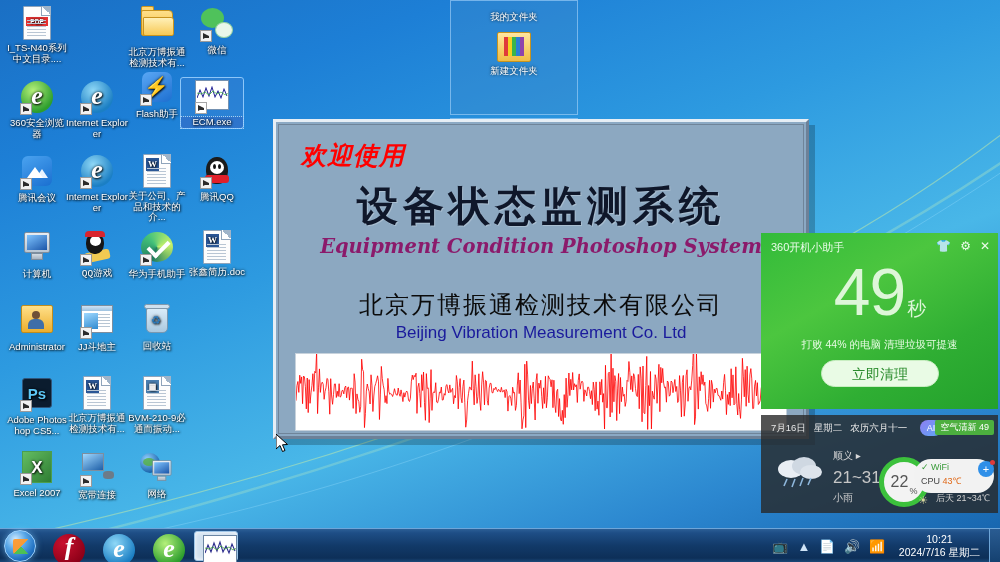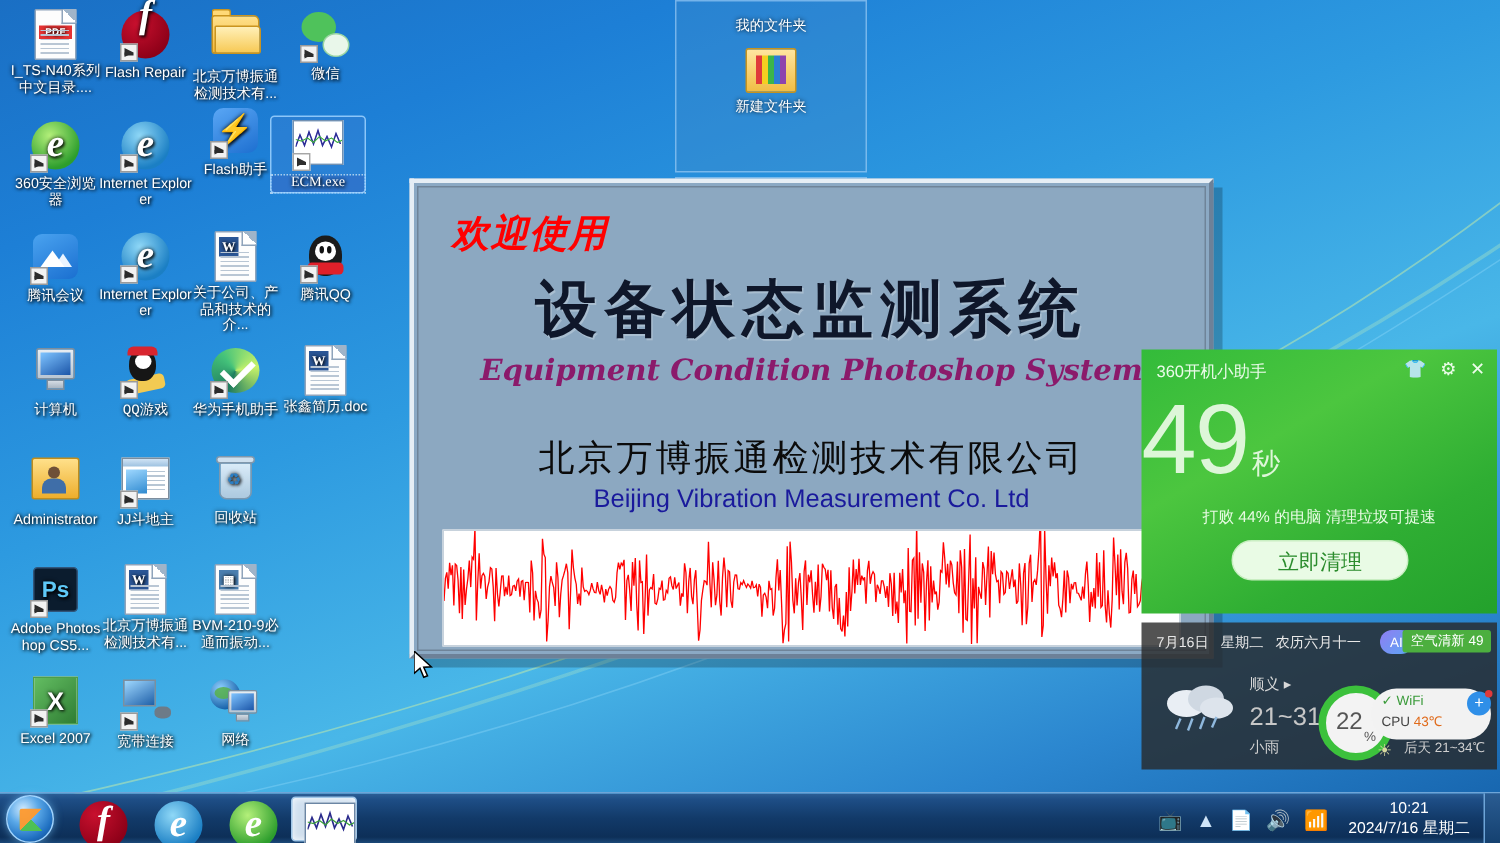--- a/index.html
+++ b/index.html
@@ -28,21 +28,20 @@
   .dicon .glyph {
     width: 34px; height: 34px; margin: 0 auto 3px auto; position: relative;
   }
   .dicon .lbl { display:block; word-break: break-all; }
   .dicon.selected .lbl { background: rgba(49,106,197,.55); outline: 1px dotted rgba(255,255,255,.6); }
   .dicon.selected .glyph { filter: brightness(1.08); }
   .dicon.selected {
     background: rgba(60,130,210,.38);
     outline: 1px solid rgba(160,210,255,.85);
     border-radius: 2px;
-    font-family: Liberation Serif, serif;
   }
   
   .sc-arrow {
     position:absolute; left:0; bottom:0; width:12px; height:12px;
     background:#f2f2f2; border:1px solid #9a9a9a;
   }
   .sc-arrow::after {
     content:""; position:absolute; left:2px; top:2px; width:0; height:0;
     border-left: 6px solid #2b2b2b; border-top: 3px solid transparent;
     border-bottom: 3px solid transparent;
@@ -252,21 +251,21 @@
 
   
   #w360 {
     position:absolute; left:761px; top:233px; width:237px; height:176px;
     background: linear-gradient(150deg, #33bb3a 0%, #4cc63f 35%, #2fae33 70%, #23a12c 100%);
     color:#fff;
   }
   #w360 .w-title { position:absolute; left:10px; top:7px; font-size:11px; color:#eafbe9; }
   #w360 .w-actions { position:absolute; right:8px; top:6px; display:flex; gap:9px; align-items:center; }
   #w360 .w-actions span { font-size:12px; color:#ecfcea; cursor:pointer; }
-  #w360 .bignum { position:absolute; left:0; right:0; top:26px; text-align:left;
+  #w360 .bignum { position:absolute; left:0; right:0; top:26px; text-align:center;
                   font-size:66px; line-height:66px; color:#ddf6d8; font-weight:300; letter-spacing:-1px;}
   #w360 .bignum .unit { font-size:19px; vertical-align:baseline; margin-left:2px;}
   #w360 .w-desc { position:absolute; left:0; right:0; top:105px; text-align:center; font-size:10.5px; color:#e6fbe2;}
   #w360 .w-btn { position:absolute; left:60px; top:127px; width:118px; height:27px; border-radius:14px;
                  background:#e9fbe5; color:#2b8c2d; font-size:14px; text-align:center; line-height:27px;
                  border:1px solid #c9eec2; cursor:pointer;}
   
   #wweather {
     position:absolute; left:761px; top:415px; width:237px; height:98px;
     background: rgba(40,40,40,.80);
@@ -321,27 +320,20 @@
 <div id="desktop-icons">
     <div class="dicon" style="left: 6px; top: 4px;">
       <div class="glyph">
         <div class="art-doc">
           <div class="pdf-tag">PDF</div>
           <div class="doc-lines"></div>
         </div>
       </div>
       <span class="lbl">I_TS-N40系列中文目录....</span>
     </div>
-    <div class="dicon" style="left: 66px; top: 4px;">
-      <div class="glyph">
-        <div class="art-flash"></div>
-        <div class="sc-arrow"></div>
-      </div>
-      <span class="lbl">Flash Repair</span>
-    </div>
     <div class="dicon" style="left: 126px; top: 4px;">
       <div class="glyph">
         <div class="art-folder">
           <div class="tab"></div>
           <div class="back"></div>
           <div class="front"></div>
         </div>
       </div>
       <span class="lbl">北京万博振通检测技术有...</span>
     </div>

